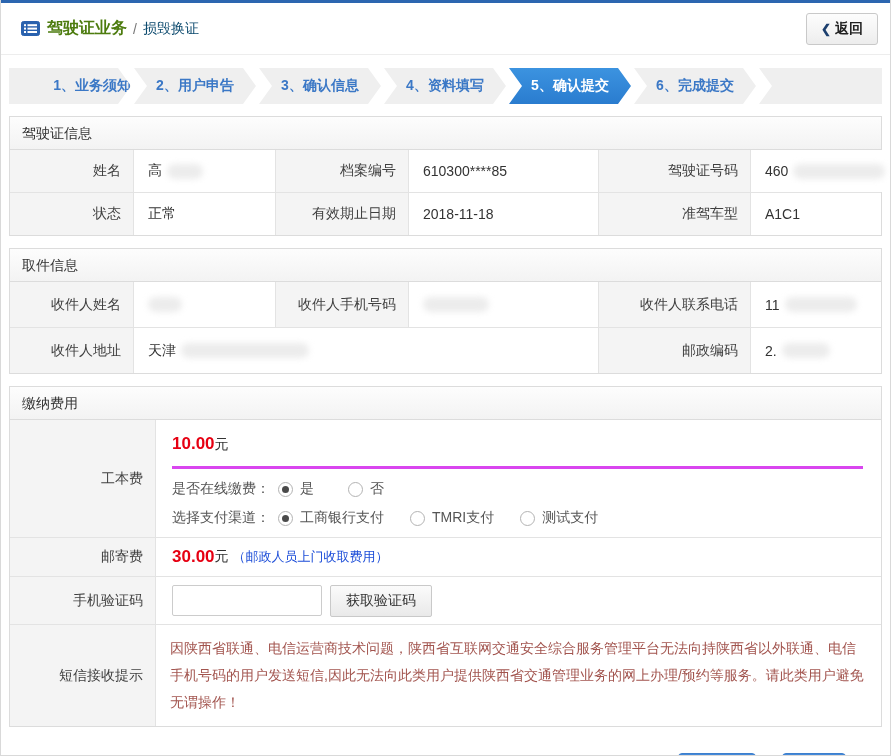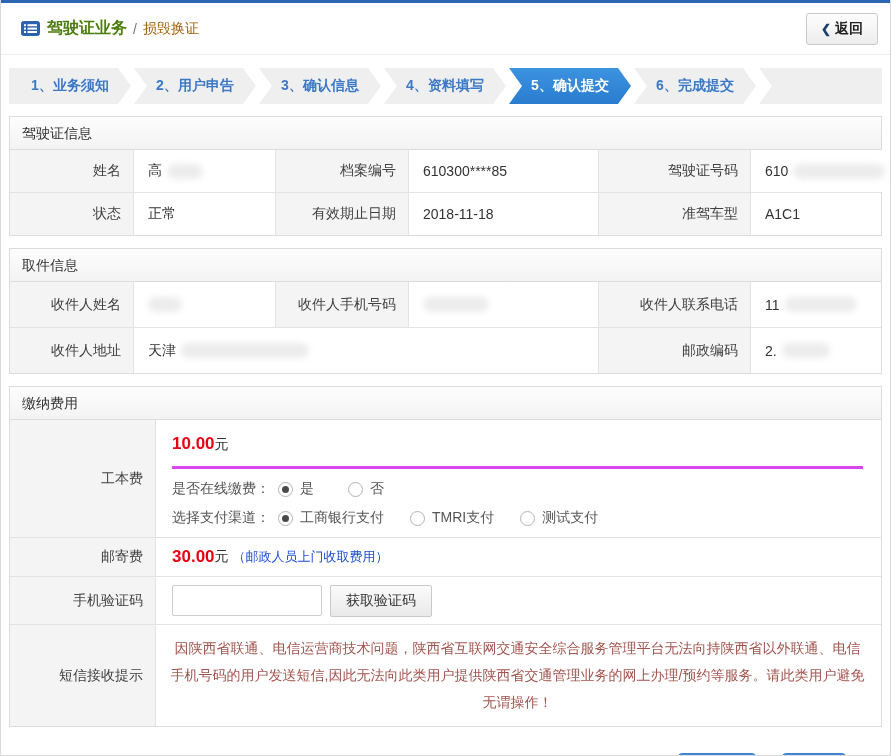--- a/index.html
+++ b/index.html
@@ -14,38 +14,38 @@
 
   
   .header {
     height: 52px; display: flex; align-items: center; justify-content: space-between;
     padding: 0 12px 0 20px; background: #fff; border-bottom: 1px solid #ededed;
   }
   .title-group { display: flex; align-items: center; }
   .doc-icon { width: 19px; height: 15px; margin-right: 7px; display: inline-block; }
   .crumb-root { color: #4d7c0f; font-size: 16px; font-weight: bold; }
   .crumb-sep { color: #777; margin: 0 6px; font-size: 14px; }
-  .crumb-current { color: #a16207; font-size: 14px; }
+  .crumb-current { color: #0c4a6e; font-size: 14px; }
   .back-btn {
     display: inline-flex; align-items: center; gap: 4px;
     background: linear-gradient(#fdfdfd, #ededed);
     border: 1px solid #c9c9c9; border-radius: 3px;
     padding: 6px 14px; font-size: 14px; color: #222; cursor: pointer; font-weight: bold;
   }
   .back-chevron { font-size: 12px; color: #1c3f6e; font-weight: bold; }
 
   
   .wizard { margin: 13px 8px 0 8px; height: 36px; display: flex; background: #fff; }
   .step {
     flex: 0 0 122px; height: 100%; display: flex; align-items: center; justify-content: center;
     background: #efefef; color: #3b78c6; font-weight: bold; font-size: 14px;
     margin-right: 3px;
     clip-path: polygon(0 0, calc(100% - 13px) 0, 100% 50%, calc(100% - 13px) 100%, 0 100%, 13px 50%);
   }
-  .step.first { clip-path: polygon(0 0, calc(100% - 13px) 0, 100% 50%, calc(100% - 13px) 100%, 0 100%); }
+  .step.first { clip-path: polygon(0 0, calc(100% - 13px) 0, 100% 50%, calc(100% - 13px) 100%, 0 100%); justify-content: flex-end; }
   .step.active { background: linear-gradient(#3c93e0, #2a7ccf); color: #fff; }
   .step-filler {
     flex: 1; background: #efefef; margin-right: 0;
     clip-path: polygon(0 0, 100% 0, 100% 100%, 0 100%, 13px 50%);
   }
 
   
   .section { margin: 12px 8px 0 8px; border: 1px solid #dcdcdc; background: #fff; }
   .section-title {
     height: 33px; line-height: 32px; padding-left: 12px; font-weight: normal; font-size: 14px;
@@ -77,21 +77,21 @@
   .radio { display: inline-flex; align-items: center; margin-right: 26px; color: #555; cursor: pointer; }
   .radio .circle { width: 15px; height: 15px; border: 1px solid #b3b3b3; border-radius: 50%;
                    background: #fff; margin-right: 7px; position: relative; flex: 0 0 15px; }
   .radio.checked .circle::after { content: ''; position: absolute; left: 3px; top: 3px; right: 3px; bottom: 3px;
                                   border-radius: 50%; background: #4a4a4a; }
   .code-input { width: 150px; height: 31px; border: 1px solid #ccc; border-radius: 2px; padding: 0 8px;
                 font-size: 14px; font-family: inherit; }
   .code-btn { height: 32px; margin-left: 8px; padding: 0 15px; font-size: 14px; color: #333;
               background: linear-gradient(#fbfbfb, #e9e9e9); border: 1px solid #c9c9c9; border-radius: 2px;
               cursor: pointer; font-family: inherit; }
-  .tip-text { color: #a2544e; font-size: 14px; line-height: 27px; padding: 10px 16px 10px 14px; text-align: center; }
+  .tip-text { color: #a2544e; font-size: 14px; line-height: 27px; padding: 10px 16px 10px 14px; }
   .tip-cell { min-height: 70px; }
 
   
   .footer { display: flex; justify-content: flex-end; gap: 26px; padding: 26px 44px 0 0; }
   .btn-primary { background: #4589d8; color: #fff; border: 1px solid #3d7fcd; border-radius: 4px;
                  padding: 8px 17px; font-size: 14px; font-weight: bold; cursor: pointer; font-family: inherit; }
 </style>
 </head>
 <body>
 
@@ -148,21 +148,21 @@
     <div class="grid-row cols-6 row-h42">
       <div class="cell label">姓名</div>
       <div class="cell value">
           <span>高</span>
           <span class="redact" style="width:36px"></span>
         </div>
       <div class="cell label">档案编号</div>
       <div class="cell value">610300****85</div>
       <div class="cell label">驾驶证号码</div>
       <div class="cell value">
-          <span>610</span>
+          <span>460</span>
           <span class="redact" style="width:92px"></span>
         </div>
     </div>
     <div class="grid-row cols-6 row-h42">
       <div class="cell label">状态</div>
       <div class="cell value">正常</div>
       <div class="cell label">有效期止日期</div>
       <div class="cell value">2018-11-18</div>
       <div class="cell label">准驾车型</div>
       <div class="cell value">A1C1</div>

